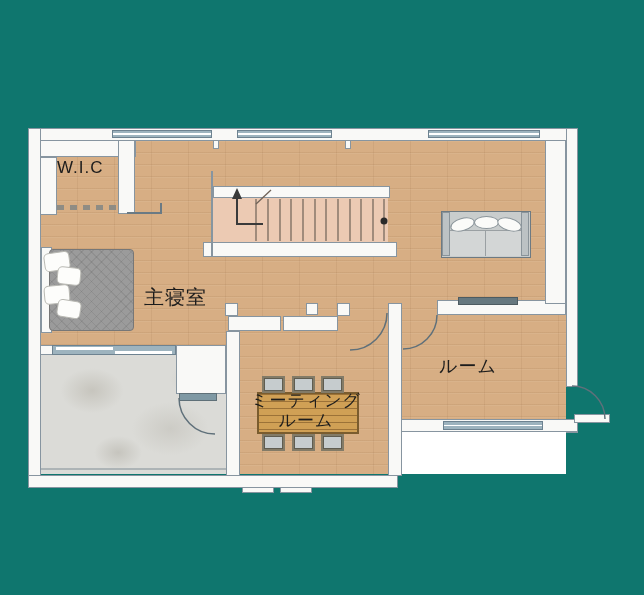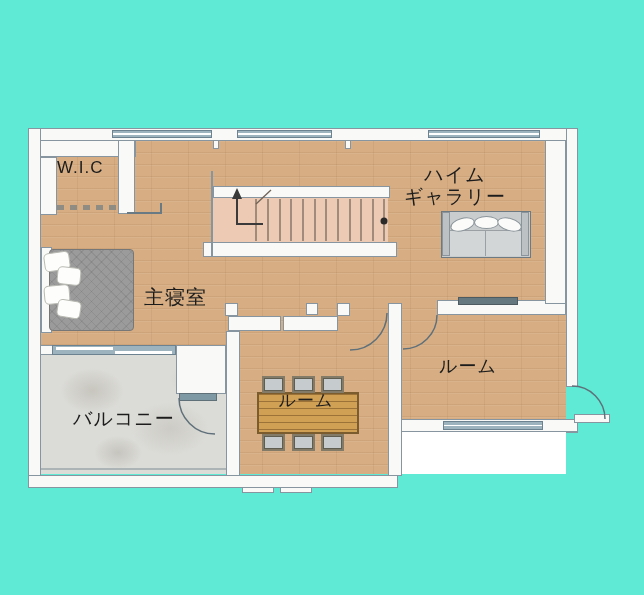--- a/index.html
+++ b/index.html
@@ -1,16 +1,16 @@
 <!DOCTYPE html>
 <html style="--wood-floor: #d7ae84; --balcony-floor: #dbdbd7; --stair-fill: #eccab3; --wall-fill: #f9f9f7; --wall-outline: #8795a0; --window-glass: #9db3be; --door-glass: #7f99a4; --label-text: #1c1c1c; --furniture-gray: #9b9b9b; --table-wood: #d0a055;"><head>
 <meta charset="utf-8">
 <style>
   html,body{margin:0;padding:0;background:#ffffff;}
-  .canvas{position:relative;width:644px;height:595px;background:#5eead4;overflow:hidden;
+  .canvas{position:relative;width:644px;height:595px;background:#0f766e;overflow:hidden;
           font-family:"Liberation Sans",sans-serif;}
   .abs{position:absolute;box-sizing:border-box;}
   
   .wood{background-color:var(--wood-floor,#d7ae84);
     background-image:
       repeating-linear-gradient(180deg, rgba(120,78,40,.10) 0 1px, rgba(255,255,255,.06) 1px 2px, transparent 2px 12px),
       repeating-linear-gradient(90deg, rgba(120,78,40,.09) 0 1px, transparent 1px 37px);
     z-index:1;}
   .concrete{background-color:var(--balcony-floor,#dbdbd7);
     background-image:
@@ -124,32 +124,28 @@
 
   <div class="abs table furn" style="left:257px;top:392px;width:102px;height:42px;"></div>
   <div class="abs chair furn" style="left:262px;top:376px;width:23px;height:17px;"></div>
   <div class="abs chair furn" style="left:292px;top:376px;width:23px;height:17px;"></div>
   <div class="abs chair furn" style="left:321px;top:376px;width:23px;height:17px;"></div>
   <div class="abs chair furn" style="left:262px;top:434px;width:23px;height:17px;"></div>
   <div class="abs chair furn" style="left:292px;top:434px;width:23px;height:17px;"></div>
   <div class="abs chair furn" style="left:321px;top:434px;width:23px;height:17px;"></div>
 
   <div class="room-label" style="left:57px;top:158px;font-size:17px;">W.I.C</div>
-  <div class="room-label center" style="left:400px;top:164px;width:110px;font-size:19px;">
-    <div>ハイム</div>
-    <div>ギャラリー</div>
-  </div>
   <div class="room-label" style="left:144px;top:286px;font-size:20px;">主寝室</div>
   <div class="room-label center" style="left:250px;top:391px;width:112px;font-size:17px;">
+    <div>ミーティング</div>
     <div>ルーム</div>
   </div>
   <div class="room-label center" style="left:423px;top:356px;width:90px;font-size:18px;">
     <div>ルーム</div>
   </div>
-  <div class="room-label" style="left:73px;top:408px;font-size:19px;">バルコニー</div>
 
   <svg class="overlay" width="644" height="595" viewBox="0 0 644 595">
     <g stroke="#6f6257" stroke-width="1.2">
       <line x1="256" y1="199" x2="256" y2="241"></line>
         <line x1="268" y1="199" x2="268" y2="241"></line>
       <line x1="280" y1="199" x2="280" y2="241"></line>
         <line x1="291" y1="199" x2="291" y2="241"></line>
       <line x1="303" y1="199" x2="303" y2="241"></line>
         <line x1="315" y1="199" x2="315" y2="241"></line>
       <line x1="326" y1="199" x2="326" y2="241"></line>

